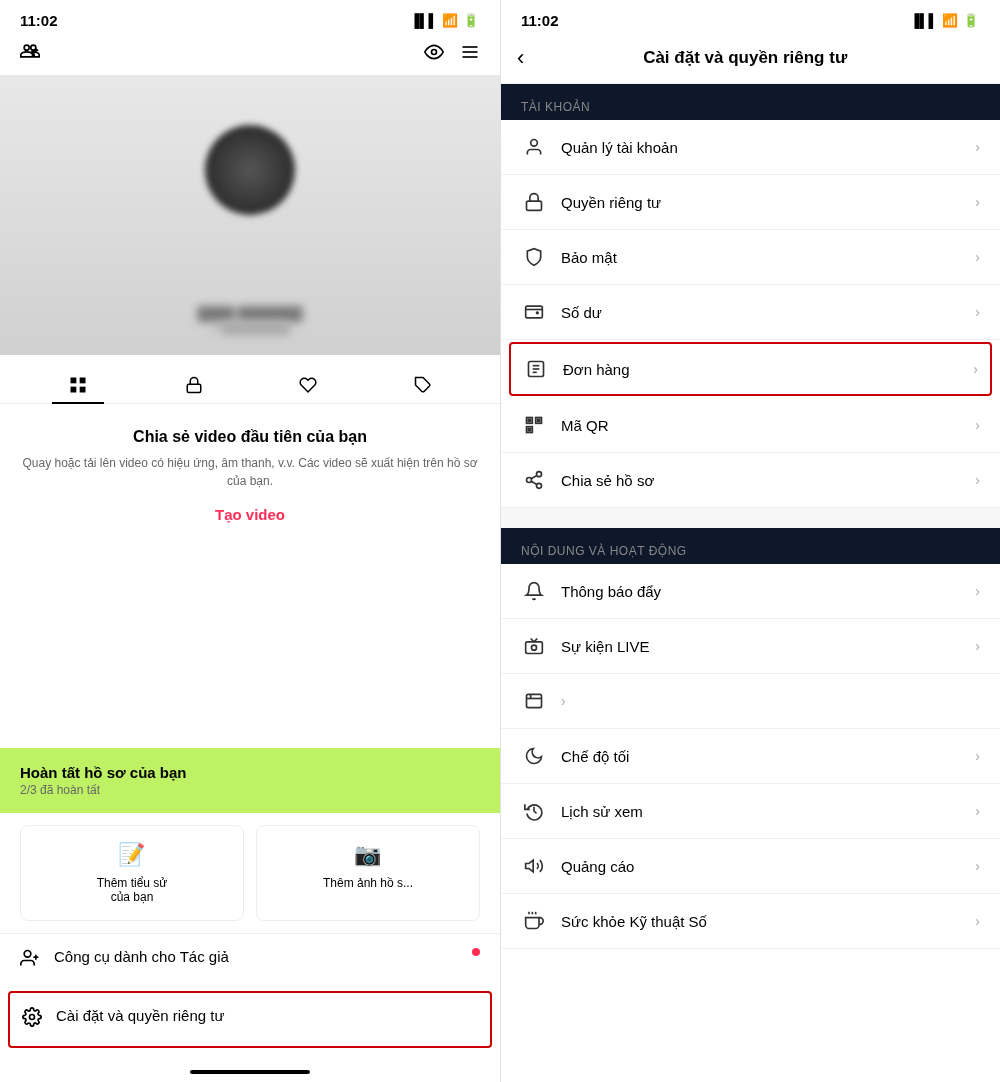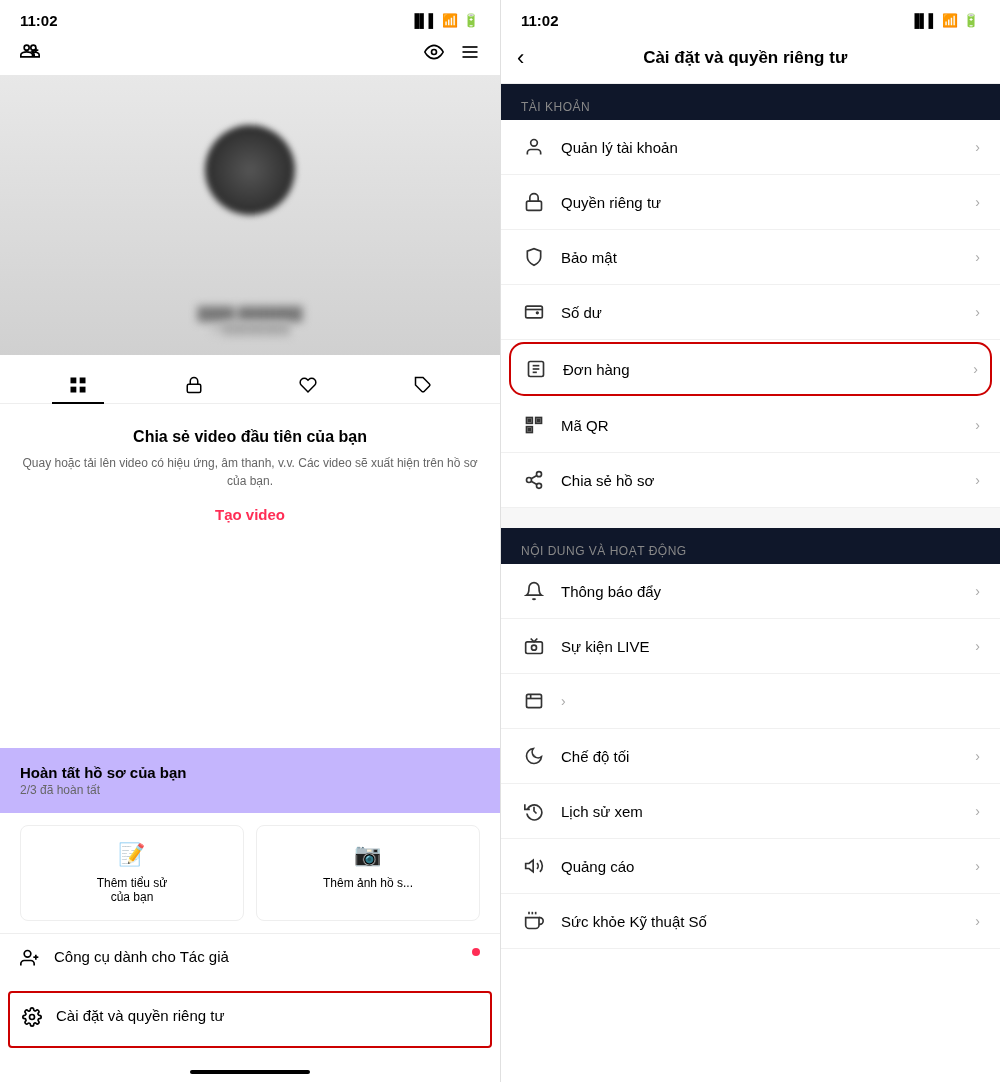--- a/index.html
+++ b/index.html
@@ -117,21 +117,21 @@
       color: #ff2d55;
       font-weight: 600;
       font-size: 15px;
       background: none;
       border: none;
       cursor: pointer;
     }
 
     .profile-completion {
       padding: 16px 20px;
-      background: #c4b5fd;
+      background: #bef264;
     }
 
     .profile-completion h4 {
       font-size: 15px;
       font-weight: 600;
     }
 
     .completion-sub {
       font-size: 12px;
       color: #666;
@@ -288,21 +288,21 @@
     }
 
     .settings-item .s-arrow {
       font-size: 14px;
       color: #aaa;
     }
 
     .settings-item.don-hang-highlight {
       border: 2px solid #cc0000;
       margin: 2px 8px;
-      border-radius: 15px;
+      border-radius: 4px;
       padding: 12px 12px;
     }
 
     
     .svg-icon {
       width: 20px;
       height: 20px;
     }
 
     .divider-space {

